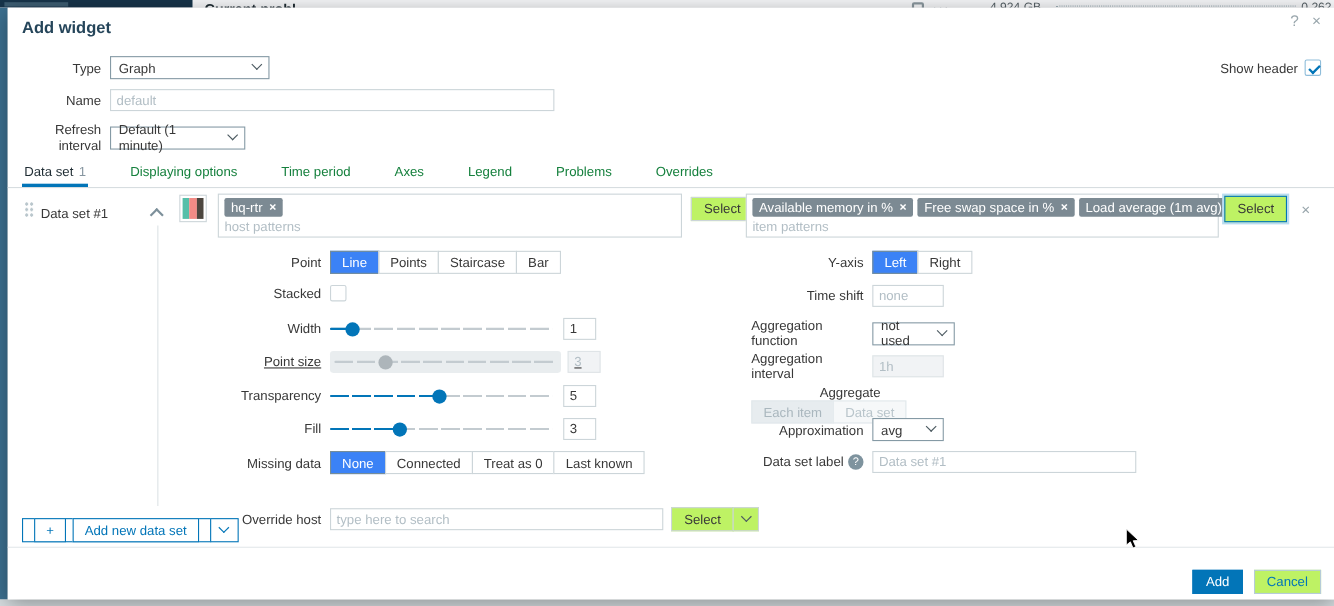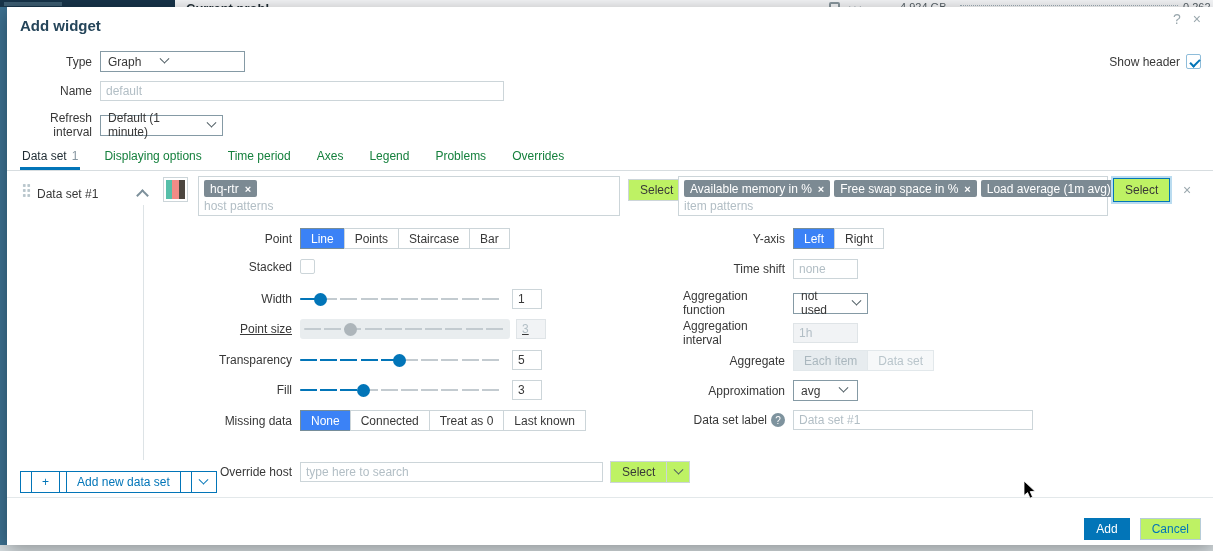--- a/index.html
+++ b/index.html
@@ -31,38 +31,38 @@
   .flabel { text-align:right; flex:none; padding-right:8px; color:#383838; }
   .flabel-l { width:281px; }
   .flabel-r { width:110px; display:flex; justify-content:flex-end; align-items:center; gap:4px; padding-right:8px; }
 
   
   .inp { height:20px; border:1px solid #ccd5d9; background:#fff; padding:0 5px; font:12px "Liberation Sans",sans-serif;
          color:#383838; outline:none; }
   .inp::placeholder { color:#b2bec5; opacity:1; }
   .inp:disabled { background:#f1f3f5; border-color:#dfe4e7; color:#b2bec5; }
   .zselect { height:21px; border:1px solid #859aa5; background:#fff; display:inline-flex; align-items:center;
-             justify-content:flex-start; padding:0 7px; cursor:pointer;gap:12px; }
+             justify-content:space-between; padding:0 7px; cursor:pointer;gap:12px; }
   .caret { width:7px; height:7px; border-right:1.8px solid #4c5a61; border-bottom:1.8px solid #4c5a61;
            transform:rotate(45deg) translate(-2px,-2px); flex:none; margin-left:8px; }
   .caret.blue { border-color:#0275b8; }
   .btn { height:22px; border:1px solid #ccd5d9; background:#bef264; color:#383838; padding:0 11px;
          font:12px "Liberation Sans",sans-serif; display:inline-flex; align-items:center; cursor:pointer; }
   .btn-primary { background:#0275b8; border-color:#0275b8; color:#fff; }
   .btn-cancel { border-color:#b6ccd8; color:#0275b8; }
   .btn-focused { border-color:#0275b8; box-shadow:0 0 0 2px #badcf0; }
 
   .checkbox { width:15px; height:15px; border:1px solid #ccd5d9; background:#fff; border-radius:2px; position:relative; cursor:pointer; }
   .checkbox.checked { border-color:#8fbdda; }
   .checkbox.checked::after { content:""; position:absolute; left:2.5px; top:3.5px; width:8px; height:4px;
                              border-left:2px solid #0275b8; border-bottom:2px solid #0275b8; transform:rotate(-45deg); }
 
   
   .tabs { position:absolute; left:0; top:136px; width:1206px; height:28px; border-bottom:1px solid #d7dde0;
-          display:flex; align-items:flex-end; padding-left:13px; gap:22px; }
+          display:flex; align-items:flex-end; padding-left:13px; gap:36px; }
   .tab { padding:6px 2px 7px; color:#15803d; cursor:pointer; white-space:nowrap; }
   .tab.active { color:#1f2c33; border-bottom:3px solid #0275b8; padding-bottom:4px; }
   .tab-count { color:#8796a0; margin-left:5px; }
 
   
   .drag-handle { position:absolute; left:15px; top:176px; width:9px; height:15px;
                  background:radial-gradient(circle, #b9c6cc 1.3px, transparent 1.6px);
                  background-size:4.5px 5px; cursor:grab; }
   .ds-name { position:absolute; left:30px; top:180px; }
   .ds-chevron { position:absolute; left:131px; top:184px; width:9px; height:9px;
@@ -320,21 +320,21 @@
         <span>not used</span>
         <i class="caret"></i>
       </div>
     </div>
 
     <div class="frow" style="left:676px; top:312px;">
       <div class="flabel-r">Aggregation interval</div>
       <input class="inp" disabled="" style="width: 65px;" placeholder="1h">
     </div>
 
-    <div class="frow" style="left:676px; top:343px;">
+    <div class="frow" style="left:676px; top:343px;flex-direction:column;">
       <div class="flabel-r">Aggregate</div>
       <div class="seg disabled">
         <span class="sel">Each item</span>
         <span>Data set</span>
       </div>
     </div>
 
     <div class="frow" style="left:676px; top:373px;">
       <div class="flabel-r">Approximation</div>
       <div class="zselect" style="width:65px;">

